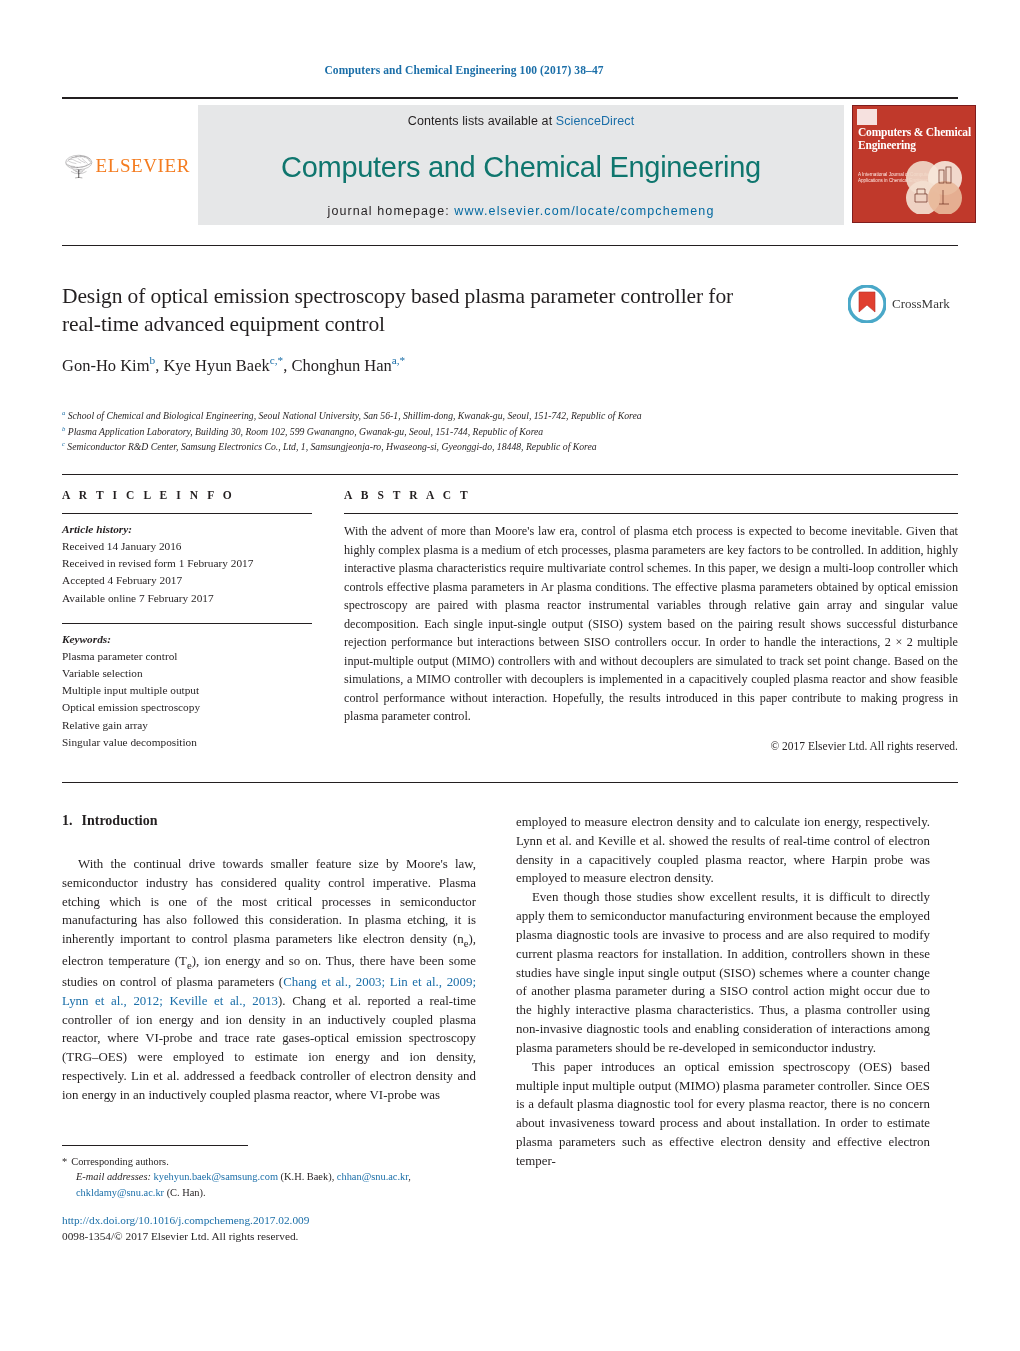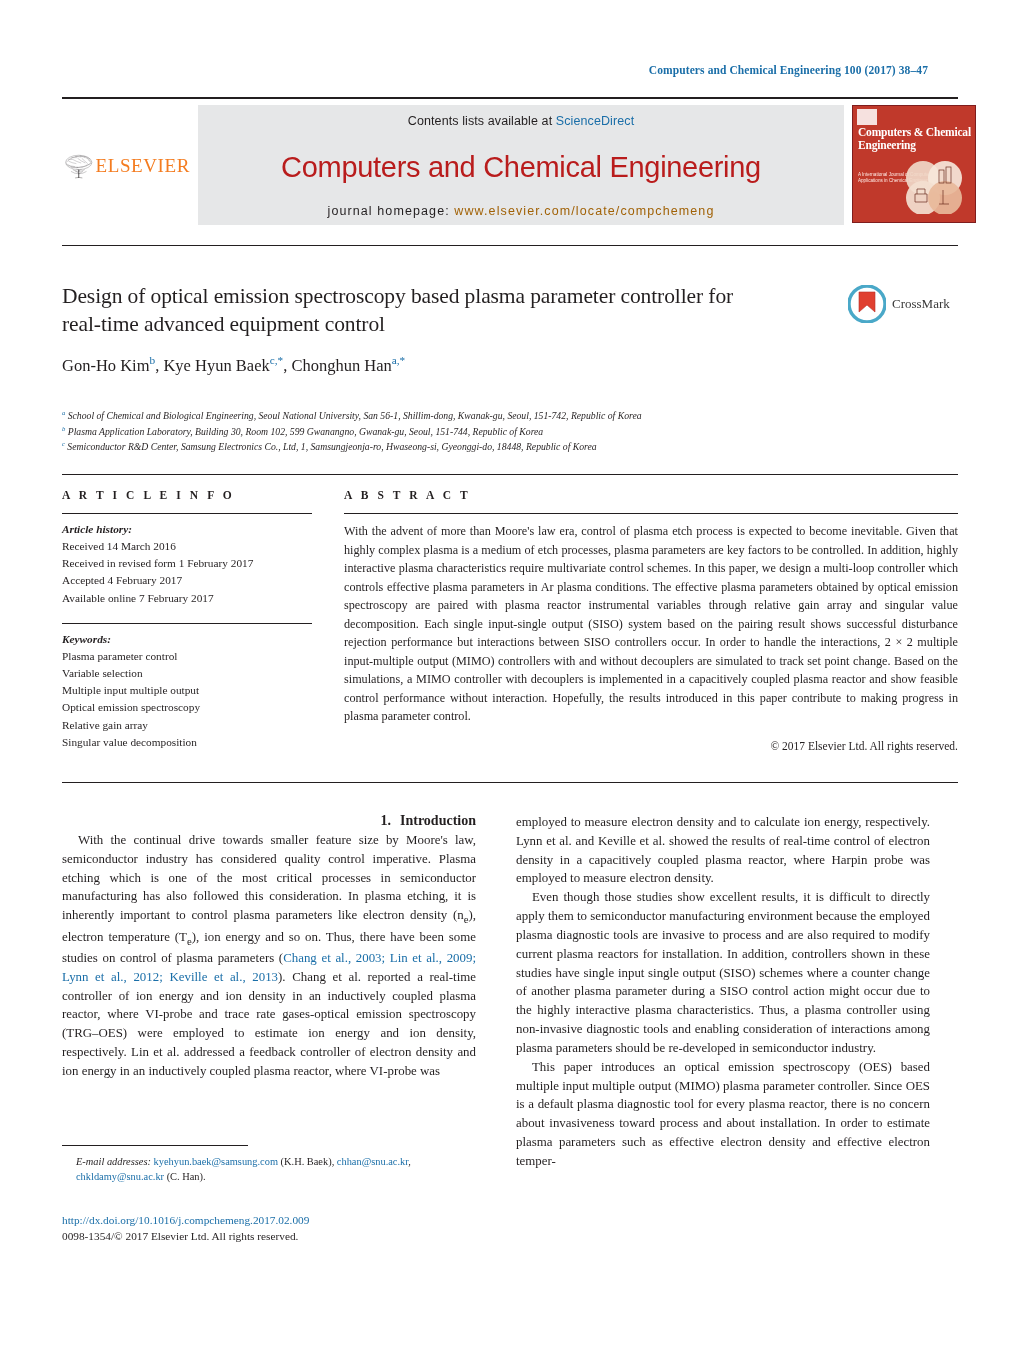--- a/index.html
+++ b/index.html
@@ -21,21 +21,21 @@
     height: 1351px;
     box-sizing: border-box;
   }
 
   
   .running-head {
     position: absolute;
     top: 64px;
     left: 0;
     width: 928px;
-    text-align: right;
+    text-align: center;
     font-family: "Liberation Serif", serif;
     font-size: 11.5px;
     font-weight: bold;
     color: #1a6ea8;
     letter-spacing: 0.1px;
   }
 
   
   .masthead {
     position: absolute;
@@ -86,33 +86,33 @@
     font-size: 12.5px;
     color: #231f20;
     letter-spacing: 0.1px;
   }
   .contents-line .sd-link {
     color: #1a6ea8;
   }
   .journal-name {
     font-family: "Liberation Sans", sans-serif;
     font-size: 29px;
-    color: #b91c1c;
+    color: #0f766e;
     letter-spacing: -0.3px;
     margin-top: 2px;
   }
   .homepage-line {
     font-family: "Liberation Sans", sans-serif;
     font-size: 12.5px;
     color: #231f20;
     letter-spacing: 1.1px;
     margin-bottom: 7px;
   }
   .homepage-line .hp-url {
-    color: #a16207;
+    color: #0369a1;
     letter-spacing: 1.1px;
   }
   .cover-block {
     width: 106px;
     flex: 0 0 106px;
     height: 120px;
   }
   .cover-art {
     width: 124px;
     height: 118px;
@@ -302,22 +302,21 @@
     position: absolute;
     top: 813px;
     left: 516px;
     width: 414px;
   }
   .h2 {
     font-family: "Liberation Serif", serif;
     font-size: 14px;
     font-weight: bold;
     color: #231f20;
-    margin-bottom: 2px;
-    text-align: right;
+    margin-bottom: 26px;
   }
   .h2 .num { margin-right: 9px; }
   .para {
     font-family: "Liberation Serif", serif;
     font-size: 12.9px;
     line-height: 1.46;
     text-align: justify;
     color: #231f20;
     text-indent: 16px;
     margin: 0 0 0 0;
@@ -442,21 +441,21 @@
     <div class="aff"><sup>c</sup> Semiconductor R&amp;D Center, Samsung Electronics Co., Ltd, 1, Samsungjeonja-ro, Hwaseong-si, Gyeonggi-do, 18448, Republic of Korea</div>
   </div>
 
   <div class="info-abs-rule"></div>
 
   <div class="info-col">
     <div class="sec-head">A R T I C L E  I N F O</div>
     <div class="thin-rule"></div>
     <div class="history">
       <div class="sublabel">Article history:</div>
-      <div>Received 14 March 2016</div>
+      <div>Received 14 January 2016</div>
       <div>Received in revised form 1 February 2017</div>
       <div>Accepted 4 February 2017</div>
       <div>Available online 7 February 2017</div>
     </div>
     <div class="thin-rule kw-rule"></div>
     <div class="keywords">
       <div class="sublabel">Keywords:</div>
       <div>Plasma parameter control</div>
       <div>Variable selection</div>
       <div>Multiple input multiple output</div>
@@ -483,20 +482,23 @@
   </div>
 
   <div class="col-right">
     <p class="para" style="text-indent:0">employed to measure electron density and to calculate ion energy, respectively. Lynn et al. and Keville et al. showed the results of real-time control of electron density in a capacitively coupled plasma reactor, where Harpin probe was employed to measure electron density.</p>
     <p class="para">Even though those studies show excellent results, it is difficult to directly apply them to semiconductor manufacturing environment because the employed plasma diagnostic tools are invasive to process and are also required to modify current plasma reactors for installation. In addition, controllers shown in these studies have single input single output (SISO) schemes where a counter change of another plasma parameter during a SISO control action might occur due to the highly interactive plasma characteristics. Thus, a plasma controller using non-invasive diagnostic tools and enabling consideration of interactions among plasma parameters should be re-developed in semiconductor industry.</p>
     <p class="para">This paper introduces an optical emission spectroscopy (OES) based multiple input multiple output (MIMO) plasma parameter controller. Since OES is a default plasma diagnostic tool for every plasma reactor, there is no concern about invasiveness toward process and about installation. In order to estimate plasma parameters such as effective electron density and effective electron temper-</p>
   </div>
 
   <div class="fn-rule"></div>
   <div class="footnote">
+    <div>
+      <span class="star">*</span><span>Corresponding authors.</span>
+    </div>
     <div style="padding-left:14px">
       <span class="em-label">E-mail addresses:</span>
       <span><span class="mail">kyehyun.baek@samsung.com</span> (K.H. Baek), <span class="mail">chhan@snu.ac.kr</span>, <span class="mail">chkldamy@snu.ac.kr</span> (C. Han).</span>
     </div>
   </div>
 
   <div class="doi-block">
     <div class="doi-link">http://dx.doi.org/10.1016/j.compchemeng.2017.02.009</div>
     <div class="issn-line">0098-1354/© 2017 Elsevier Ltd. All rights reserved.</div>
   </div>

